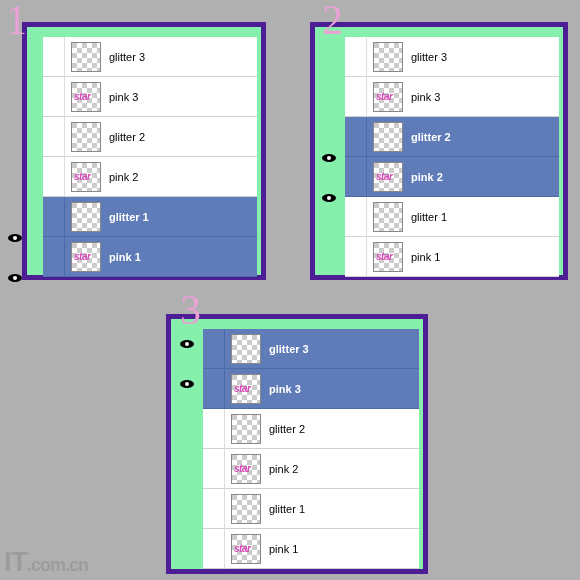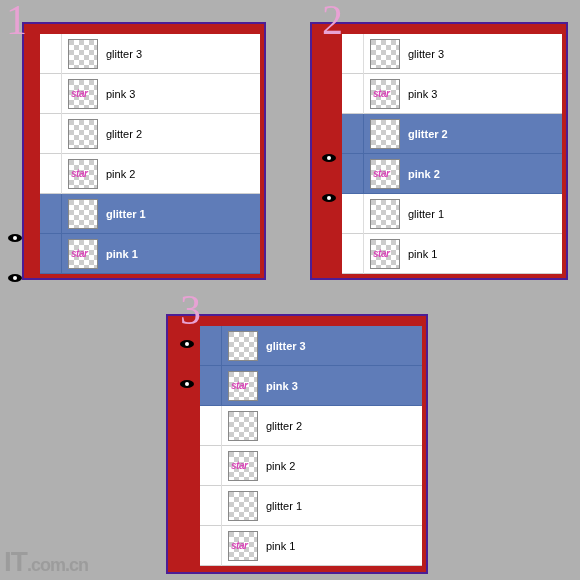--- a/index.html
+++ b/index.html
@@ -1,18 +1,18 @@
 <!DOCTYPE html>
 <html><head>
 <meta charset="utf-8">
 <style>
 *{box-sizing:border-box;margin:0;padding:0}
 body{width:580px;height:580px;background:#b0b0b0;font-family:Arial,sans-serif;font-size:11px;position:relative;overflow:hidden}
 .num{position:absolute;font-family:Georgia,serif;font-size:42px;color:#e8a2d4;font-weight:normal;z-index:5}
-.panel{position:absolute;background:#b91c1c;border:2px solid #4c1d95}
+.panel{position:absolute;background:#86efac;border:5px solid #4c1d95}
 .layers{background:#fff}
 .row{display:flex;align-items:center;height:40px;border-bottom:1px solid #d0d0d0;background:#fff}
 .row.sel{background:#5f7cb8;color:#fff;font-weight:bold;border-bottom:1px solid #4a6aa8}
 .viscol{width:22px;height:40px;display:flex;align-items:center;justify-content:center;border-right:1px solid #ddd}
 .row.sel .viscol{border-right:1px solid #4a6aa8}
 .thumb{width:30px;height:30px;margin:0 8px 0 6px;border:1px solid #888;background-image:repeating-conic-gradient(#fff 0 25%,#ccc 0 50%);background-size:10px 10px;position:relative;flex-shrink:0}
 .thumb.star::after{content:"star";position:absolute;top:8px;left:2px;color:#d946b8;font-size:10px;font-style:italic;font-weight:bold;letter-spacing:-0.5px}
 .label{flex:1}
 .eyeout{position:absolute;width:14px;height:8px;background:#000;border-radius:50%}
 .eyeout::after{content:"";position:absolute;width:4px;height:4px;background:#fff;border-radius:50%;top:2px;left:5px}

